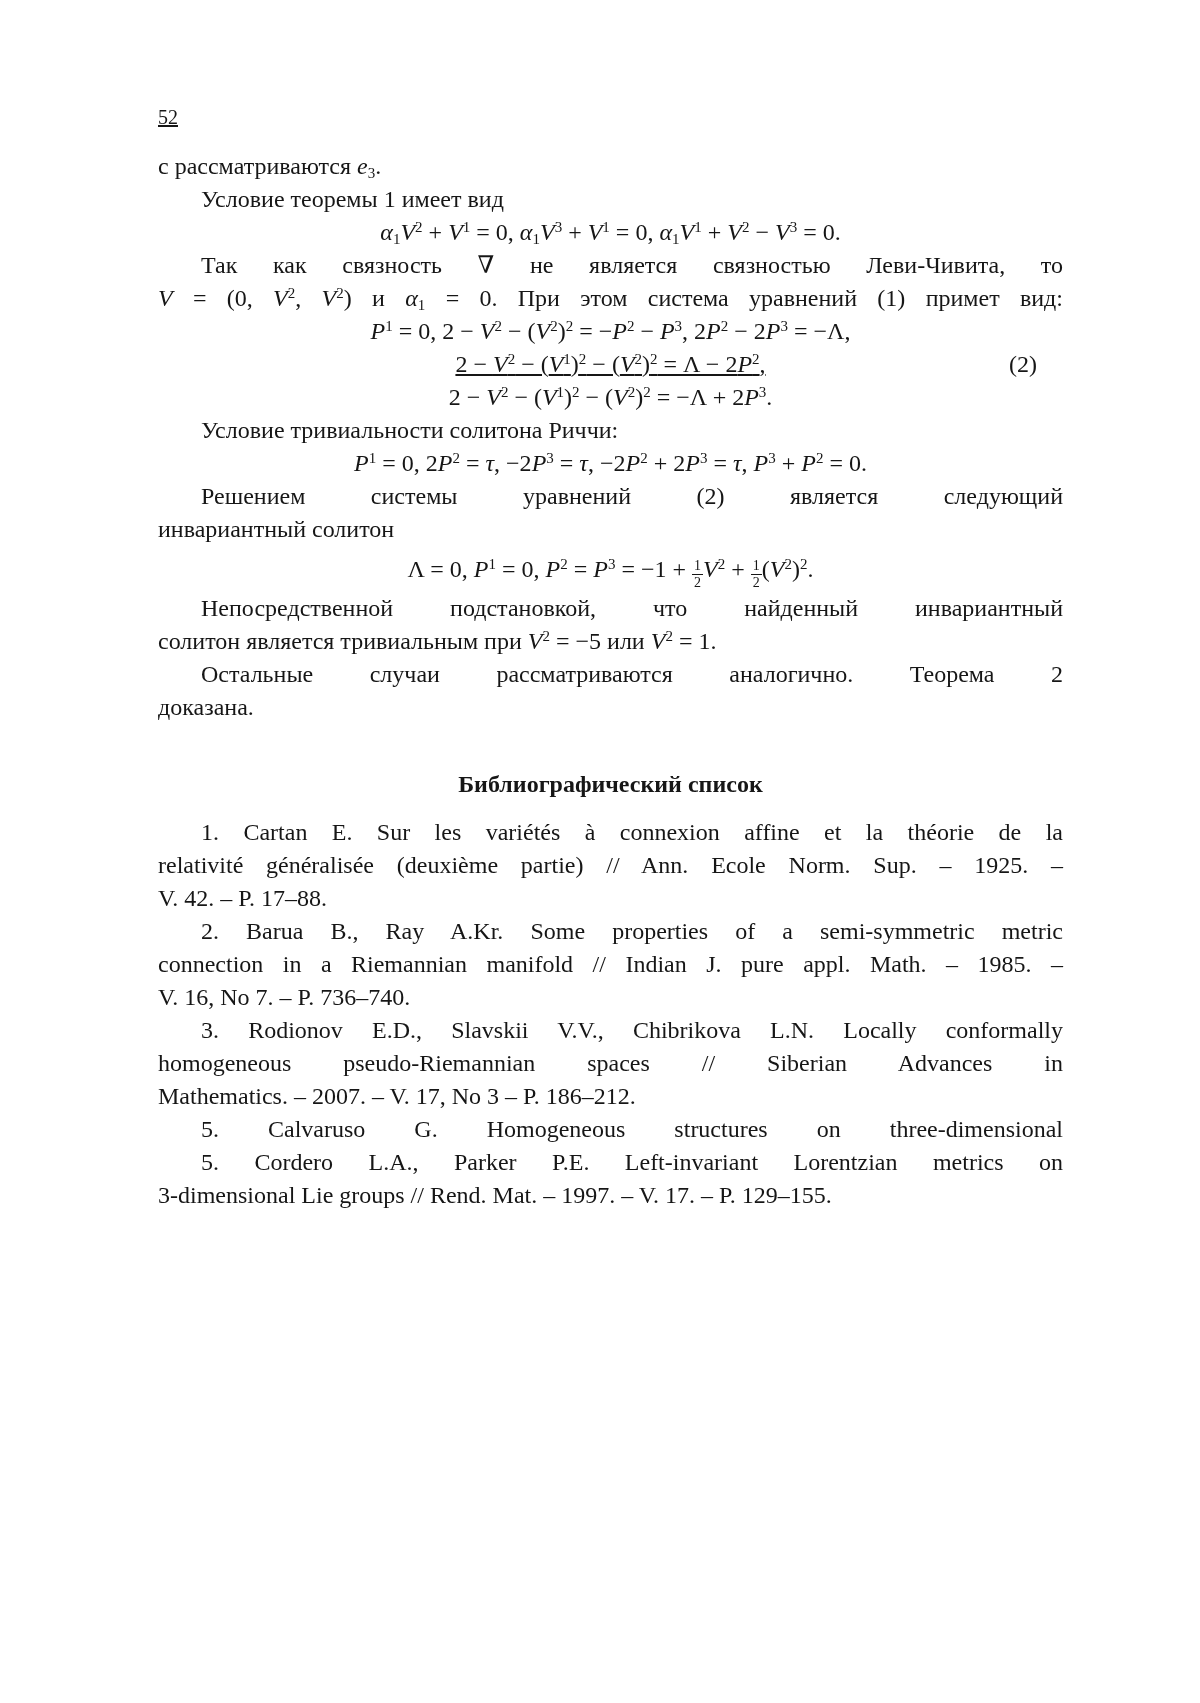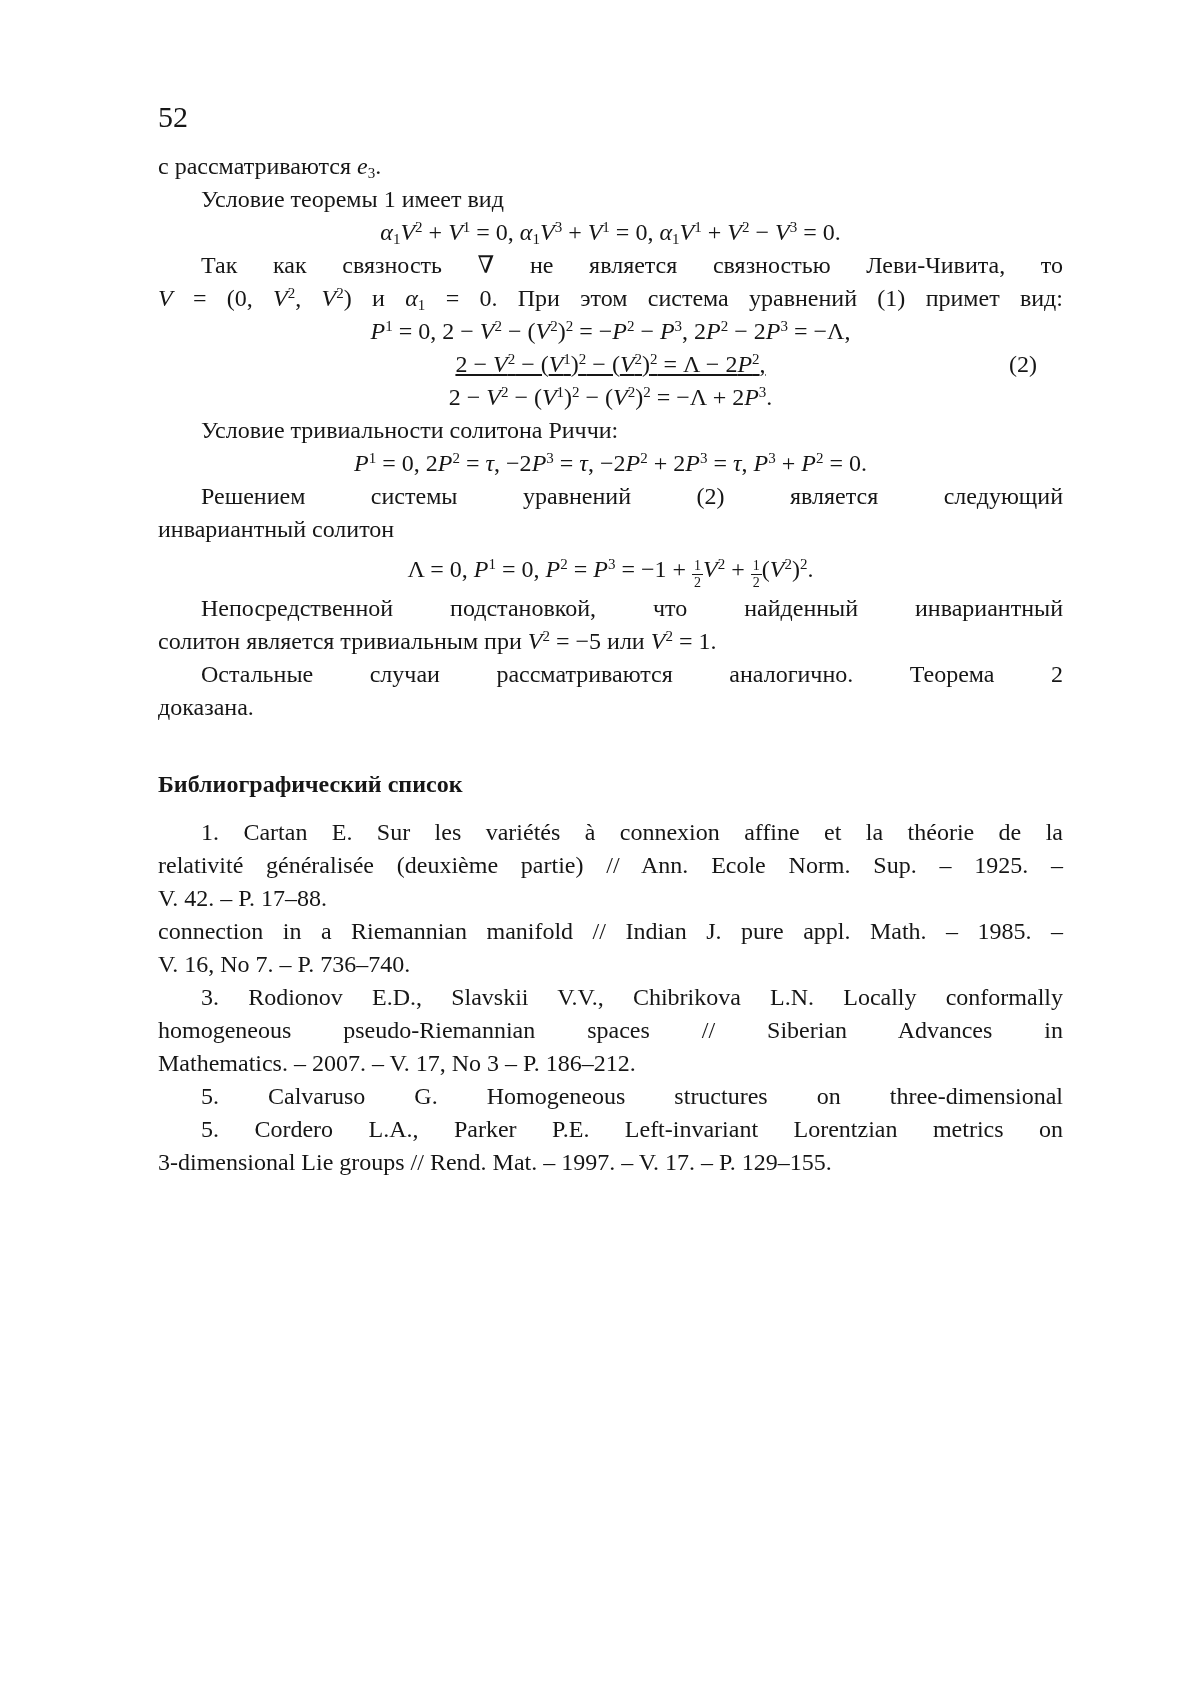--- a/index.html
+++ b/index.html
@@ -6,38 +6,38 @@
   body {
     width: 1200px; height: 1703px;
     background: #ffffff;
     position: relative;
     font-family: "Liberation Serif", "DejaVu Serif", serif;
     color: #161616;
     overflow: hidden;
   }
   .pagenum {
     position: absolute; left: 158px; top: 102px;
-    font-size: 30px; line-height: 30px;
+    font-size: 20px; line-height: 30px; text-decoration: underline;
   }
   .text-col {
     position: absolute; left: 158px; top: 150px; width: 905px;
     font-size: 24px; line-height: 33px;
   }
   .biblio {
     position: absolute; left: 158px; top: 768px; width: 905px;
     font-size: 24px; line-height: 33px;
   }
   .ln { min-height: 33px; }
   .ind { text-indent: 43px; }
   .ctr { text-align: center; }
   .just { text-align: justify; text-align-last: justify; }
   .tall { line-height: 46px; min-height: 46px; }
   .eqline { position: relative; text-decoration: underline; }
   .eqnum { position: absolute; right: 26px; top: 0; }
-  .bhead { font-weight: bold; margin-bottom: 15px; }
+  .bhead { text-align: center; font-weight: bold; margin-bottom: 15px; }
   
   .sg-t { font-style: normal; }
   .sg-i { font-style: italic; }
   .sg-sup { font-size: 15px; vertical-align: 8px; line-height: 0; }
   .sg-sub { font-size: 15px; vertical-align: -4px; line-height: 0; }
   .frac { display: inline-block; vertical-align: -10px; text-align: center;
           font-size: 14px; line-height: 1.15; }
   .fr-n { display: block; border-bottom: 1.4px solid #161616; padding: 0 2px; }
   .fr-d { display: block; }
 </style>
@@ -74,20 +74,21 @@
   <div class="biblio">
     <div class="ln bhead">Библиографический список</div>
 
     <div>
       <div class="ln ind just">1. Cartan E. Sur les variétés à connexion affine et la théorie de la</div>
       <div class="ln just">relativité généralisée (deuxième partie) // Ann. Ecole Norm. Sup. – 1925. –</div>
       <div class="ln">V. 42. – P. 17–88.</div>
     </div>
 
     <div>
+      <div class="ln ind just">2. Barua B., Ray A.Kr. Some properties of a semi-symmetric metric</div>
       <div class="ln just">connection in a Riemannian manifold // Indian J. pure appl. Math. – 1985. –</div>
       <div class="ln">V. 16, No 7. – P. 736–740.</div>
     </div>
 
     <div>
       <div class="ln ind just">3. Rodionov E.D., Slavskii V.V., Chibrikova L.N. Locally conformally</div>
       <div class="ln just">homogeneous pseudo-Riemannian spaces // Siberian Advances in</div>
       <div class="ln">Mathematics. – 2007. – V. 17, No 3 – P. 186–212.</div>
     </div>
 

